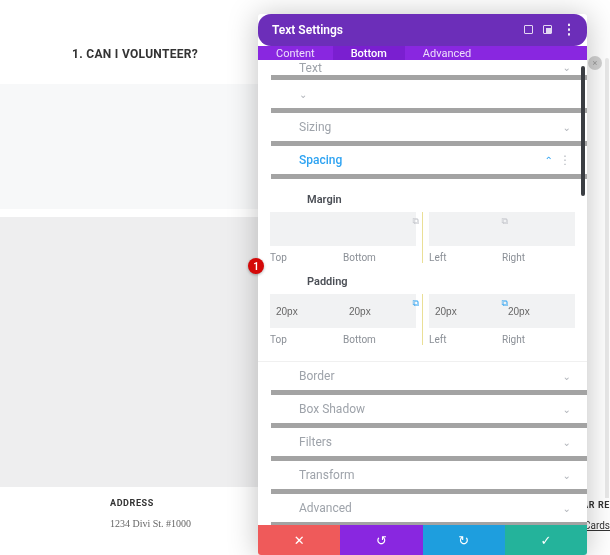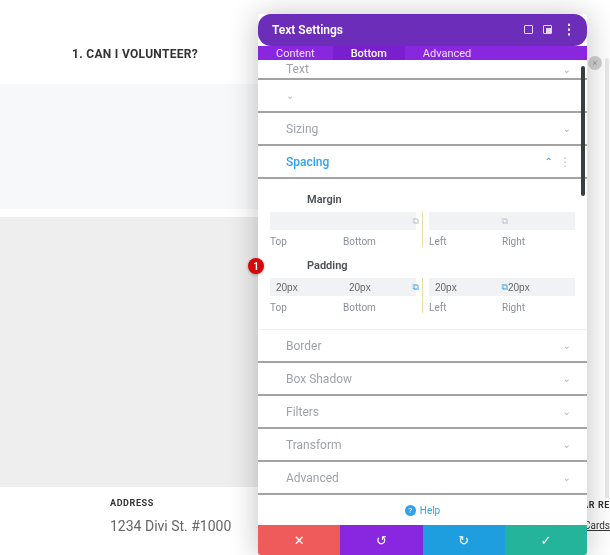--- a/index.html
+++ b/index.html
@@ -46,22 +46,23 @@
     font-size: 9px;
   }
   .footer-col .col-title {
     font-size: 9px;
     font-weight: 700;
     color: #333;
     letter-spacing: 0.6px;
     margin-bottom: 10px;
   }
   .footer-col .col-val {
-    font-size: 14px;
+    font-size: 10px;
     color: #666;
+    font-family: Liberation Serif, serif;
   }
   .footer-right {
     position: absolute;
     right: 0; top: 500px;
     font-size: 10px;
   }
   .footer-right .col-title { font-size:9px; font-weight:700; letter-spacing:0.6px; margin-bottom:10px; text-align:right;}
   .footer-right a { color:#333; text-decoration:underline; }
 
   
@@ -137,26 +138,27 @@
   }
   .scroll-thumb {
     position:absolute; top:6px; right:2px;
     width:4px; height:130px;
     background:#3a3d42;
     border-radius:2px;
   }
 
   .section-row {
     height:33px;
-    border-bottom:2px solid #a3a3a3;
+    border-bottom:5px solid #a3a3a3;
     padding: 0 16px 0 28px;
     display:flex; align-items:center;
     color:#9ea3aa;
     font-size:12px;
     cursor:pointer;
+    margin-left:13px;
   }
   .section-row .label { flex:1; }
   .section-row .chev { font-size:10px; color:#b0b4ba; }
   .section-row.first { height:20px; padding-top:0; }
   .section-row.open .label { color:#2ea3f2; font-weight:500; }
   .section-row.open .chev { color:#2ea3f2; }
   .section-row.open .row-menu { color:#b6bac0; margin-left:6px; }
   .row-menu::before { content:"⋮"; }
 
   .spacing-body {
@@ -185,21 +187,21 @@
     position:absolute;
     top:4px;
     font-size:9px;
     z-index:2;
   }
   .link-icon.gray { color:#c0c3c8; }
   .link-icon.blue { color:#2ea3f2; }
   .pair.left .link-icon { right:-3px; }
   .pair.right .link-icon { right:calc(50% - 6px); }
   .inp {
-    width:100%; height:18px;
+    width:100%; height:34px;
     background:#f1f2f3; border:none;
     font-size:10px; color:#666;
     padding:0 6px;
     outline:none;
   }
   .cell .sub {
     font-size:10px; color:#8a8f96; margin-top:6px;
   }
   .quad-sep { width:1px; }
 

